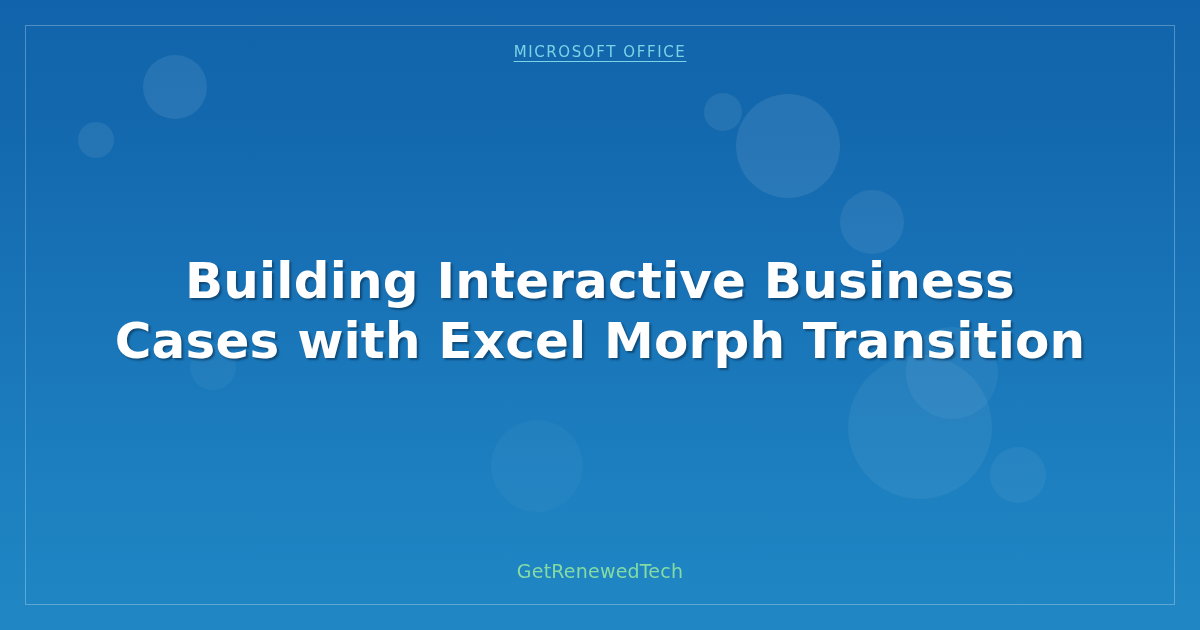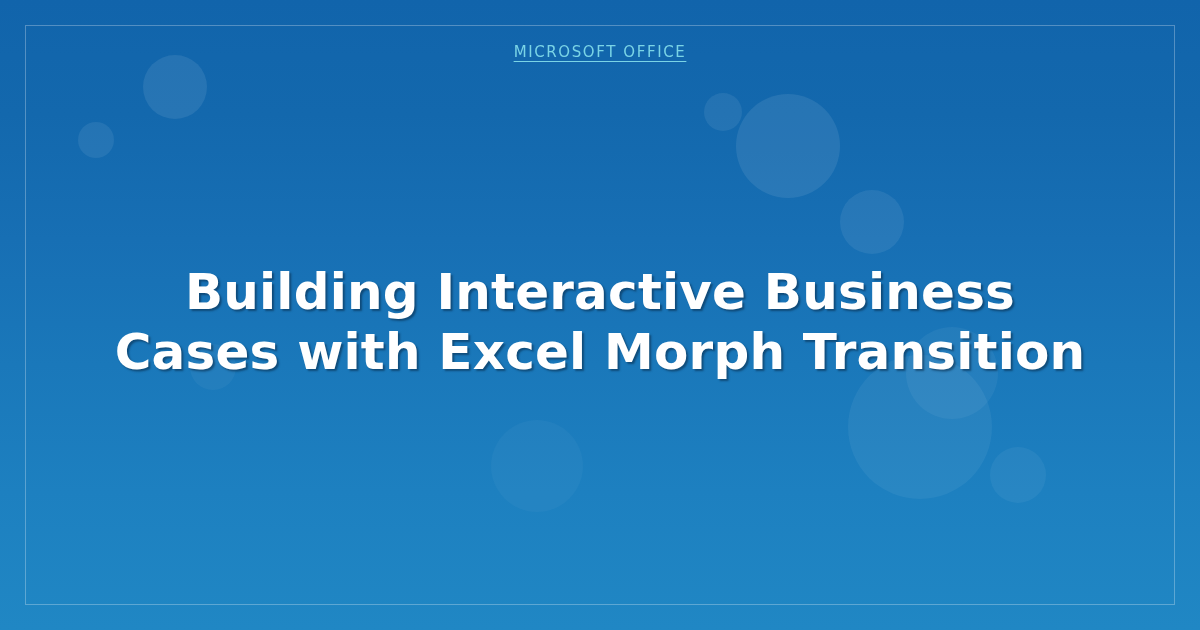--- a/index.html
+++ b/index.html
@@ -118,15 +118,16 @@
   <div id="frame" style="border-color: rgba(255, 255, 255, 0.28);"></div>
 
   <div id="content">
 
     <div id="category" style="color: rgb(122, 212, 230);">MICROSOFT OFFICE</div>
 
     <div id="title-wrap">
       <h1 id="title" style="color: rgb(255, 255, 255);">Building Interactive Business Cases with Excel Morph Transition</h1>
     </div>
 
+    <div id="brand" style="color: rgb(132, 219, 164);">GetRenewedTech</div>
 
   </div>
 </div>
 
 </body></html>

